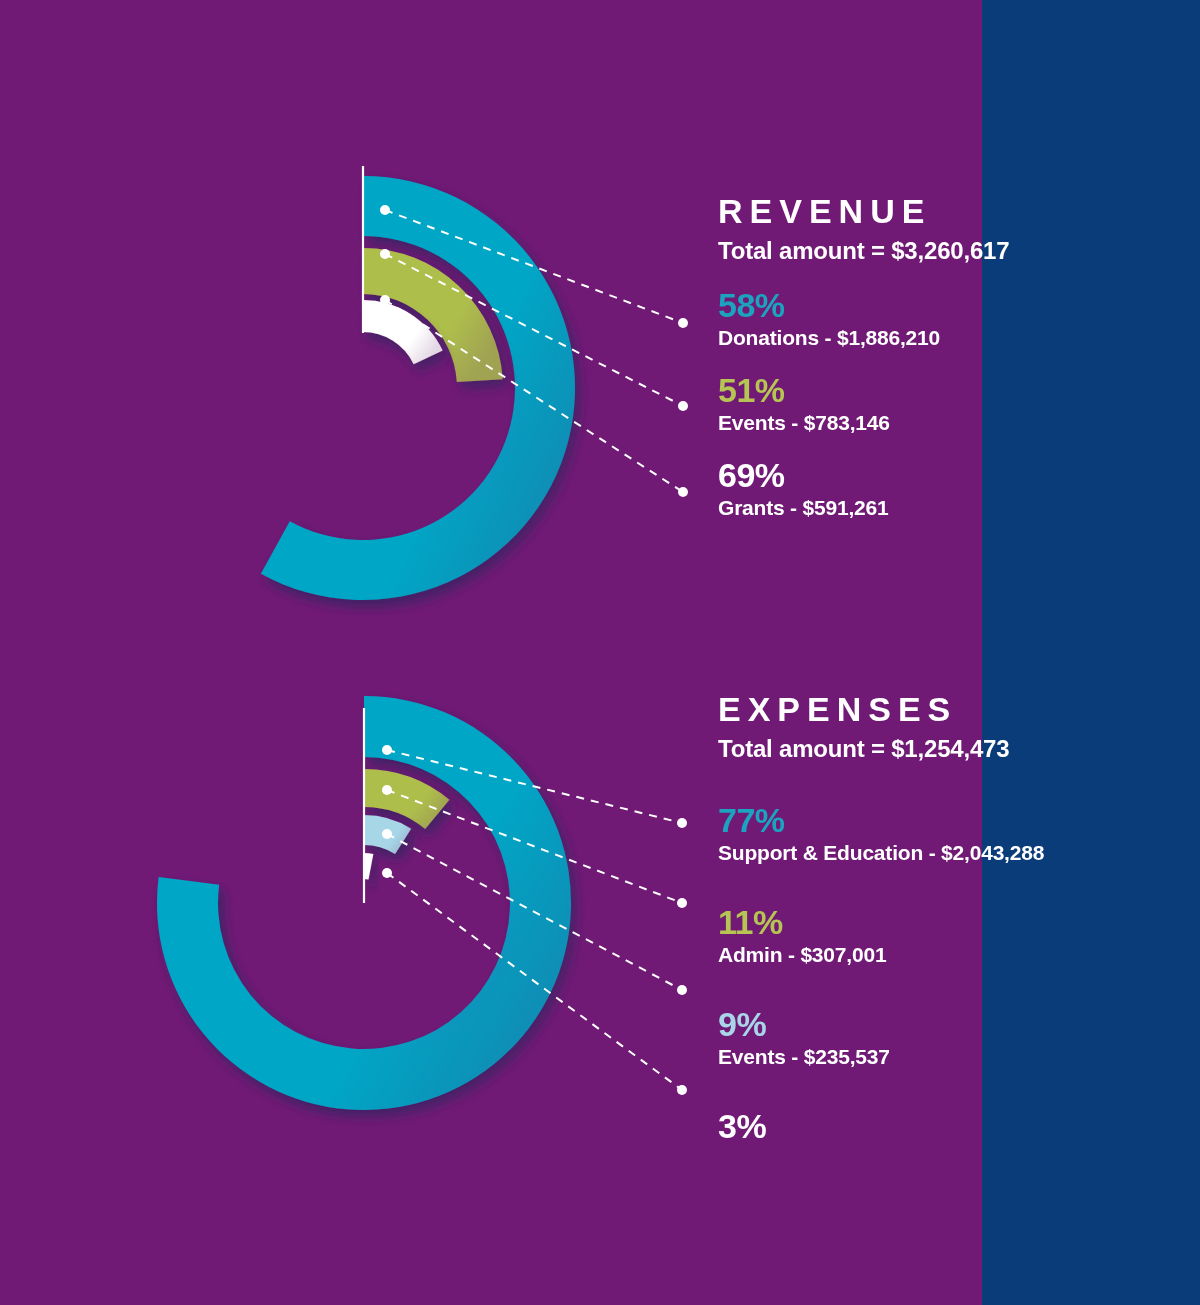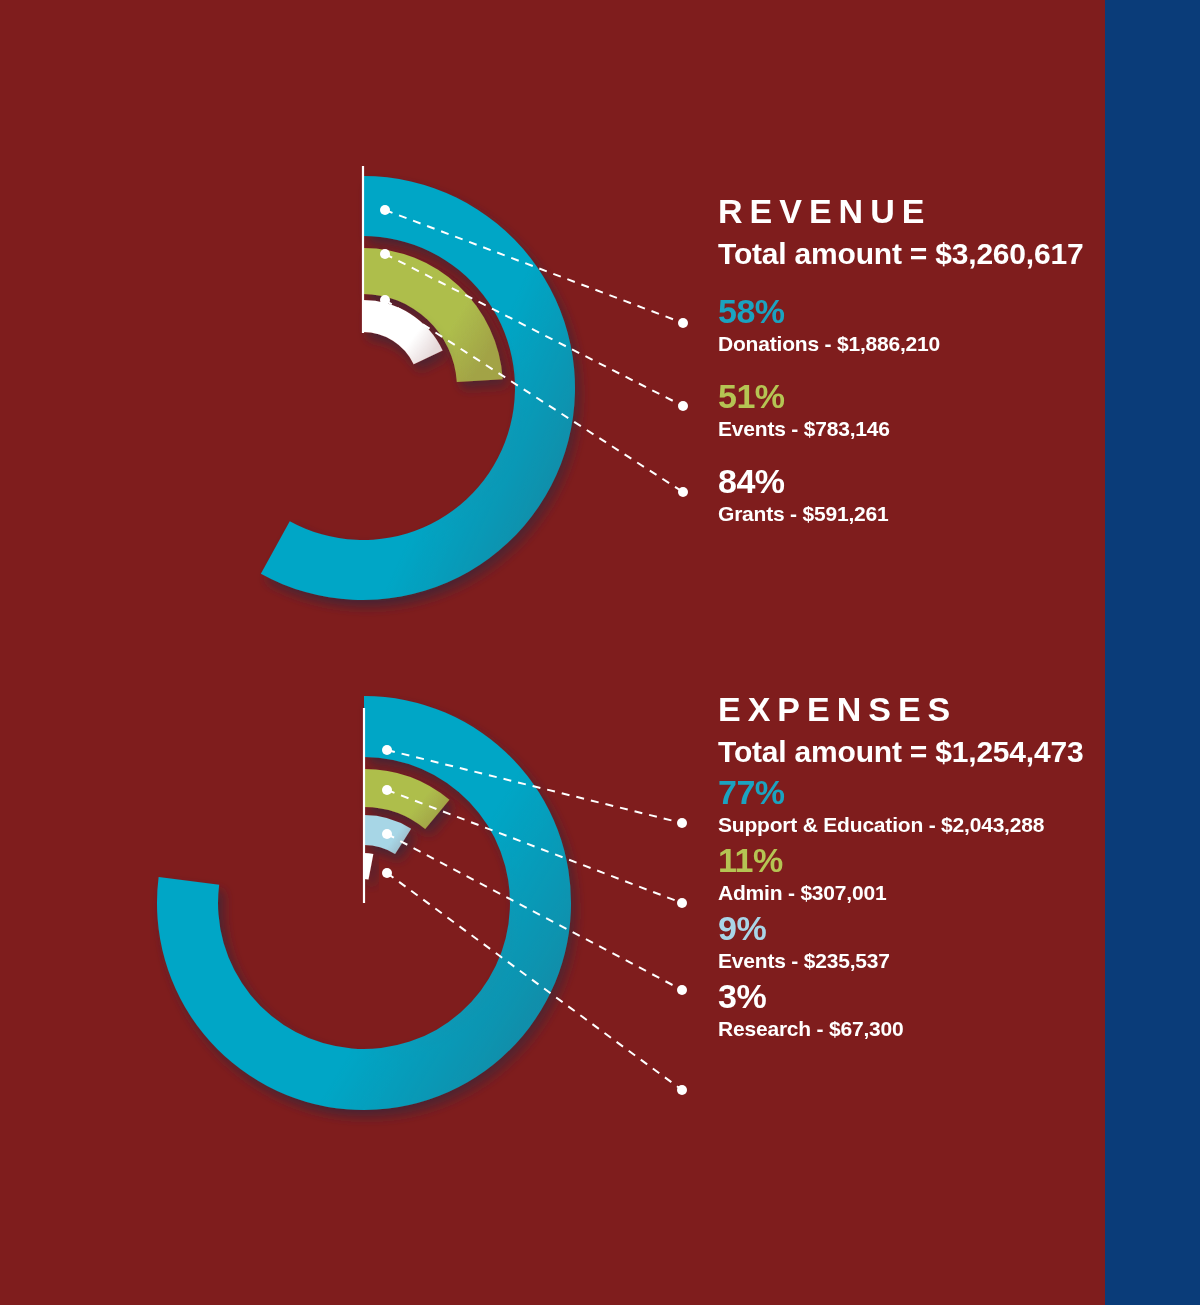--- a/index.html
+++ b/index.html
@@ -5,23 +5,23 @@
   * { box-sizing: border-box; margin: 0; padding: 0; }
   html, body {
     width: 1200px;
     height: 1305px;
     background: #0a3c79;
     font-family: "Liberation Sans", sans-serif;
     overflow: hidden;
   }
   #stage {
     position: relative;
-    width: 1105px;
+    width: 982px;
     height: 1305px;
-    background: #7f1d1d;
+    background: #701a75;
     text-decoration: underline;
   }
   .chart-svg {
     position: absolute;
     left: 0;
     top: 0;
     width: 1200px;
     height: 1305px;
     pointer-events: none;
   }
@@ -35,28 +35,28 @@
   .sect-title {
     color: #ffffff;
     font-size: 34px;
     font-weight: bold;
     letter-spacing: 7px;
     line-height: 1.05;
     white-space: nowrap;
   }
   .sect-total {
     color: #ffffff;
-    font-size: 30px;
+    font-size: 24px;
     font-weight: bold;
     margin-top: 7px;
     white-space: nowrap;
     letter-spacing: -0.2px;
   }
   .item { margin-top: 23px; }
-  #legend-expenses .item { margin-top: 6px; }
+  #legend-expenses .item { margin-top: 40px; }
   .item-pct {
     font-size: 34px;
     font-weight: bold;
     line-height: 1.0;
     letter-spacing: -0.5px;
   }
   .item-label {
     color: #ffffff;
     font-size: 21px;
     font-weight: bold;
@@ -153,21 +153,21 @@
     <div class="items">
         <div class="item">
           <div class="item-pct" style="color: rgb(27, 163, 192);">58%</div>
           <div class="item-label">Donations - $1,886,210</div>
         </div>
         <div class="item">
           <div class="item-pct" style="color: rgb(181, 196, 83);">51%</div>
           <div class="item-label">Events - $783,146</div>
         </div>
         <div class="item">
-          <div class="item-pct" style="color: rgb(255, 255, 255);">84%</div>
+          <div class="item-pct" style="color: rgb(255, 255, 255);">69%</div>
           <div class="item-label">Grants - $591,261</div>
         </div>
       </div>
   </div>
 
   <div class="legend" id="legend-expenses">
     <div class="sect-title">EXPENSES</div>
     <div class="sect-total">Total amount = $1,254,473</div>
     <div class="items">
         <div class="item">
@@ -177,18 +177,17 @@
         <div class="item">
           <div class="item-pct" style="color: rgb(181, 196, 83);">11%</div>
           <div class="item-label">Admin - $307,001</div>
         </div>
         <div class="item">
           <div class="item-pct" style="color: rgb(169, 213, 232);">9%</div>
           <div class="item-label">Events - $235,537</div>
         </div>
         <div class="item">
           <div class="item-pct" style="color: rgb(255, 255, 255);">3%</div>
-          <div class="item-label">Research - $67,300</div>
         </div>
       </div>
   </div>
 
 </div>
 
 </body></html>

